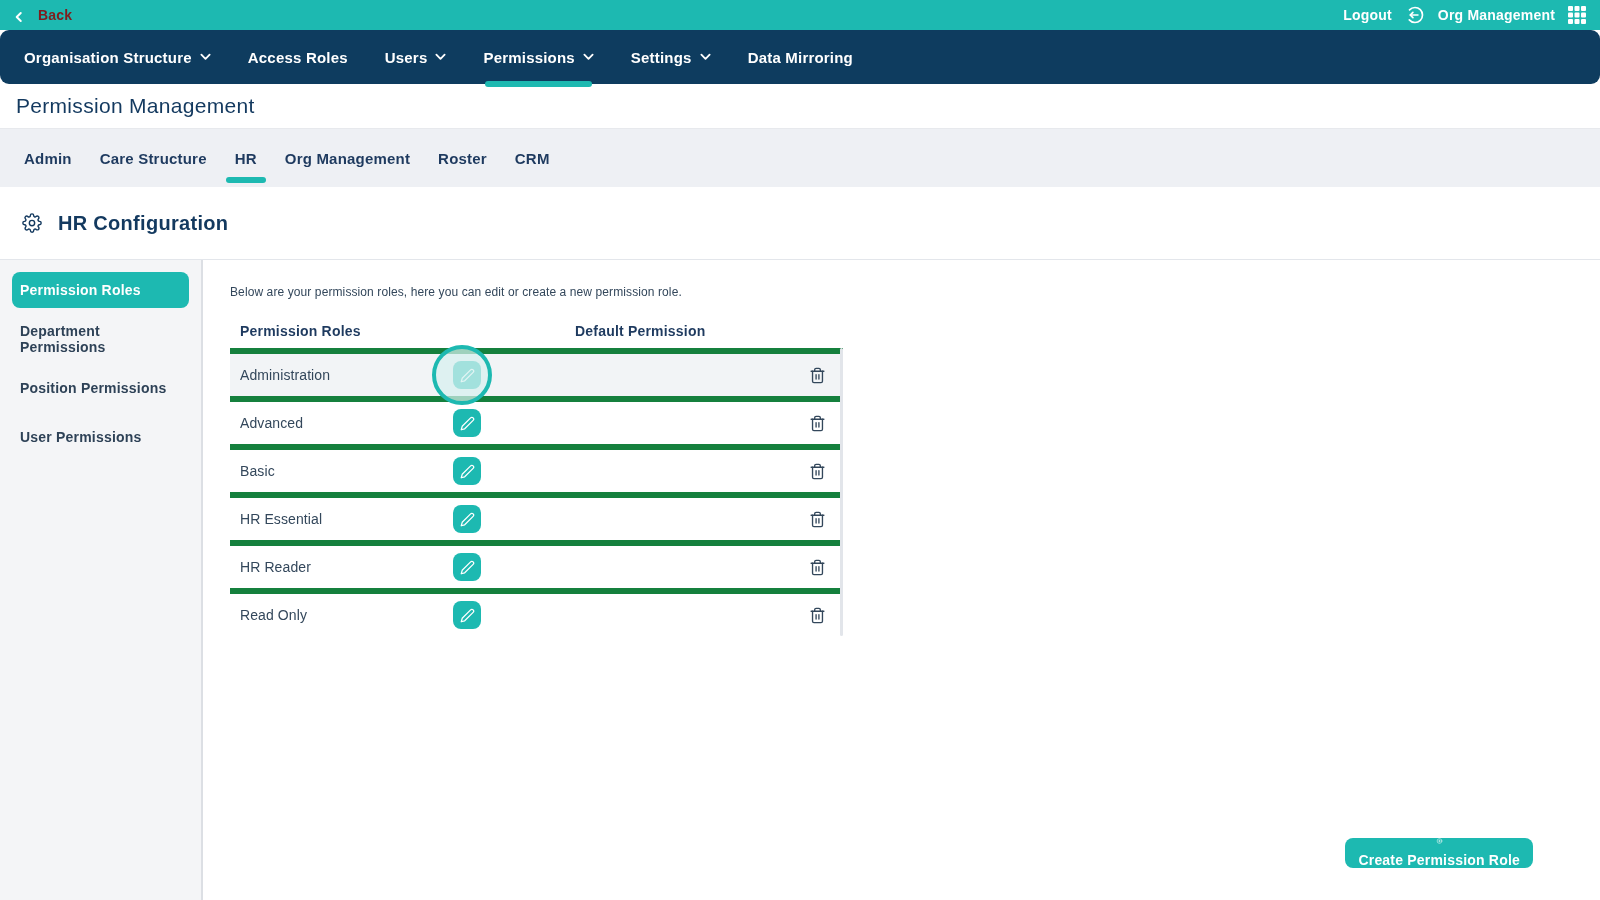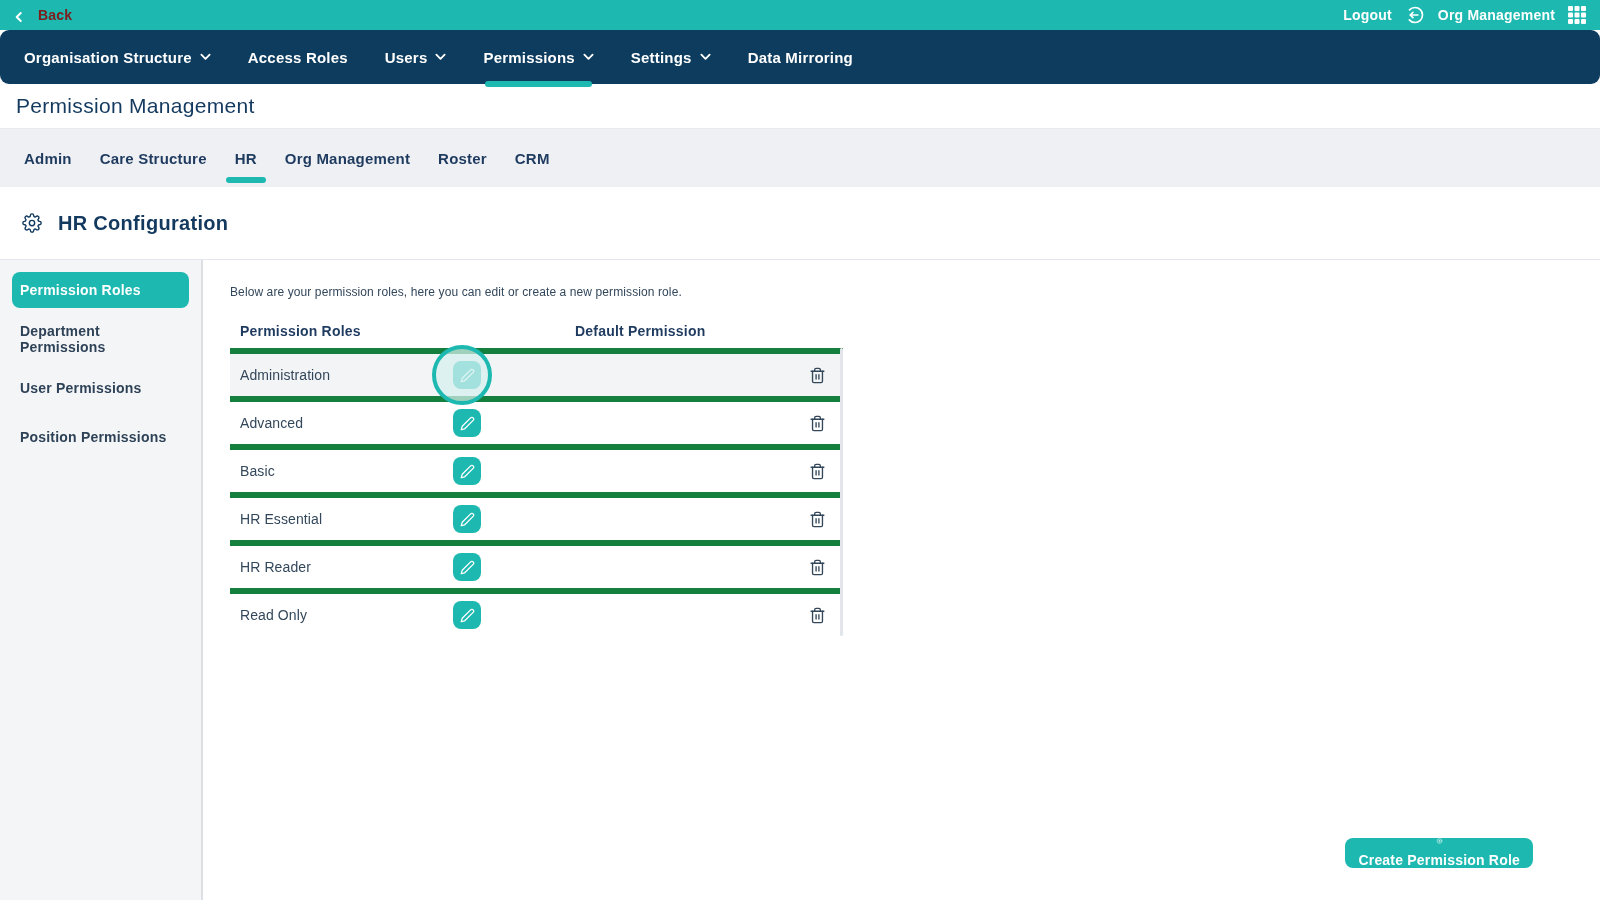--- a/index.html
+++ b/index.html
@@ -229,24 +229,24 @@
   <div class="page-body">
 
     <aside class="sidebar">
       <div class="side-item active">
         <span class="lbl">Permission Roles</span>
       </div>
       <div class="side-item">
         <span class="lbl">Department Permissions</span>
       </div>
       <div class="side-item">
+        <span class="lbl">Position Permissions</span>
+      </div>
+      <div class="side-item">
         <span class="lbl">User Permissions</span>
-      </div>
-      <div class="side-item">
-        <span class="lbl">Position Permissions</span>
       </div>
     </aside>
 
     <main class="main">
       <p class="desc">Below are your permission roles, here you can edit or create a new permission role.</p>
 
       <div class="table">
         <div class="thead">
           <span class="th0">Permission Roles</span>
           <span class="th1">Default Permission</span>

